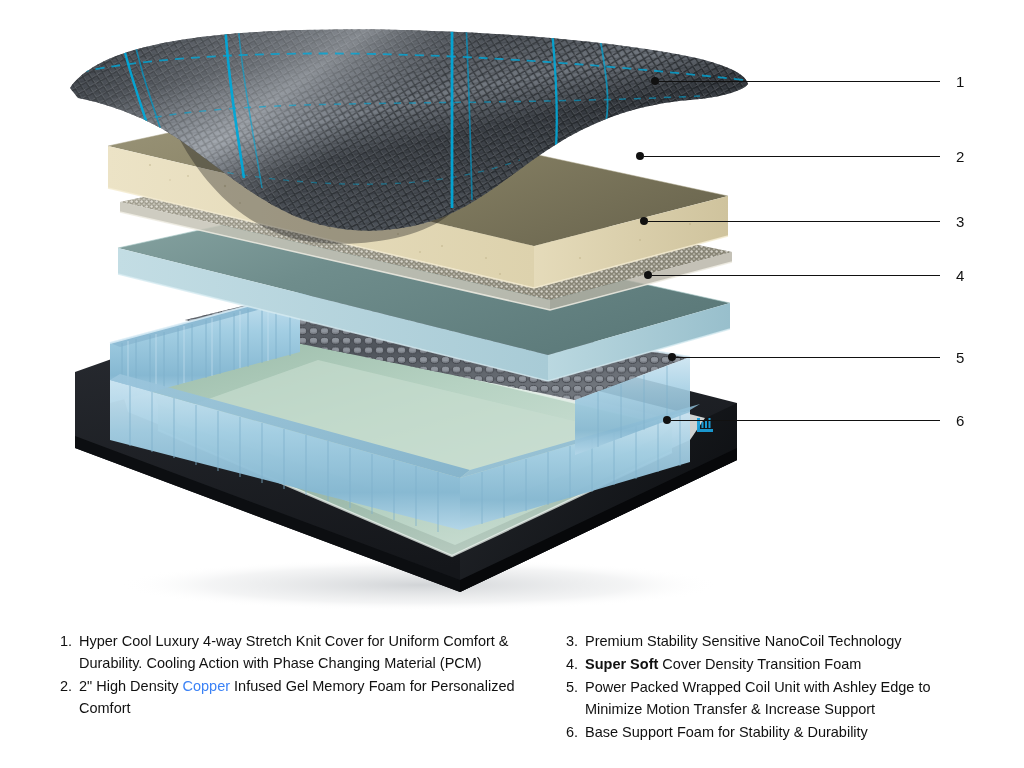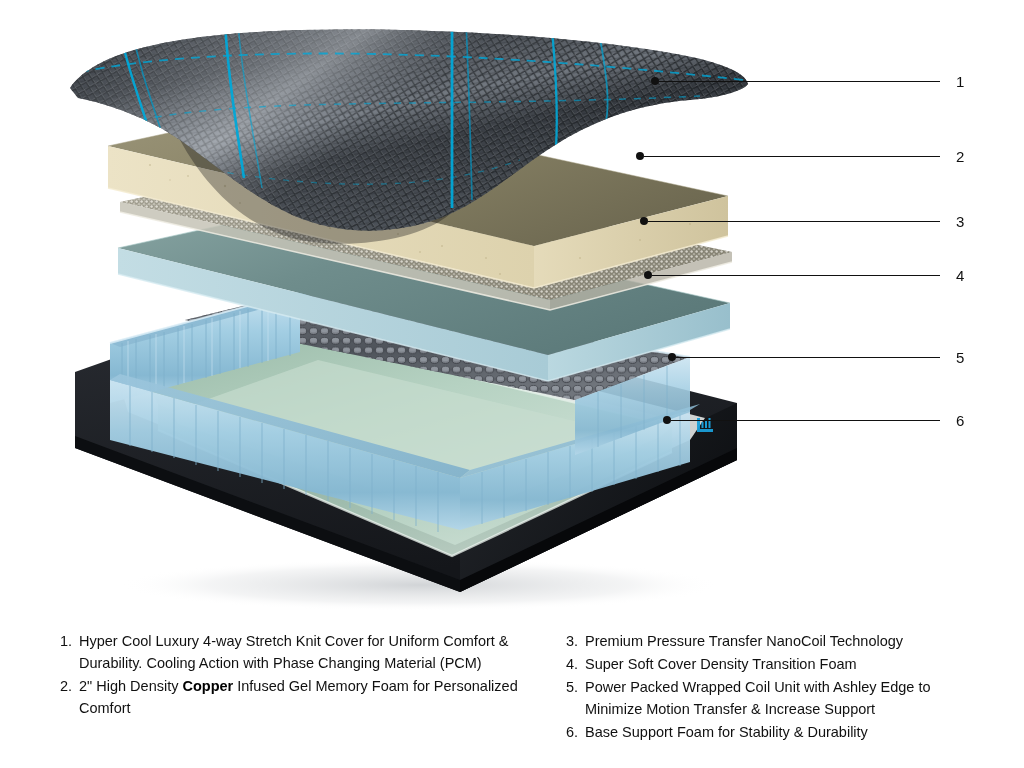--- a/index.html
+++ b/index.html
@@ -27,22 +27,22 @@
   .legend-col { position: absolute; top: 0; }
   #legend-col-left  { left: 60px;  width: 500px; }
   #legend-col-right { left: 566px; width: 420px; }
   .legend-item {
     display: flex; align-items: flex-start;
     font-size: 14.5px; color: #111; line-height: 1.52;
     margin-bottom: 1px;
   }
   .legend-num { flex: 0 0 auto; width: 19px; text-align: left; }
   .legend-text { flex: 1 1 auto; }
-  .hl-copper { color: #000000; font-weight: 700; }
-  .hl-bold { font-weight: 400; margin-top: 16px; }
+  .hl-copper { color: #3b82f6; font-weight: 400; }
+  .hl-bold { font-weight: 700; margin-top: 16px; }
 </style>
 </head>
 <body>
 
 <div id="page">
 
   <div id="diagram">
     <svg width="1024" height="620" viewBox="0 0 1024 620">
       <defs>
 
@@ -420,21 +420,21 @@
           <span class="legend-text"><span>Hyper Cool Luxury 4-way Stretch Knit Cover for Uniform Comfort &amp; Durability. Cooling Action with Phase Changing Material (PCM)</span></span>
         </div>
         <div class="legend-item">
           <span class="legend-num">2.</span>
           <span class="legend-text"><span>2" High Density </span><span class="hl-copper">Copper</span><span> Infused Gel Memory Foam for Personalized Comfort</span></span>
         </div>
       </div>
     <div class="legend-col" id="legend-col-right">
         <div class="legend-item">
           <span class="legend-num">3.</span>
-          <span class="legend-text"><span>Premium Pressure Transfer NanoCoil Technology</span></span>
+          <span class="legend-text"><span>Premium Stability Sensitive NanoCoil Technology</span></span>
         </div>
         <div class="legend-item">
           <span class="legend-num">4.</span>
           <span class="legend-text"><span class="hl-bold">Super Soft</span><span> Cover Density Transition Foam</span></span>
         </div>
         <div class="legend-item">
           <span class="legend-num">5.</span>
           <span class="legend-text"><span>Power Packed Wrapped Coil Unit with Ashley Edge to Minimize Motion Transfer &amp; Increase Support</span></span>
         </div>
         <div class="legend-item">

